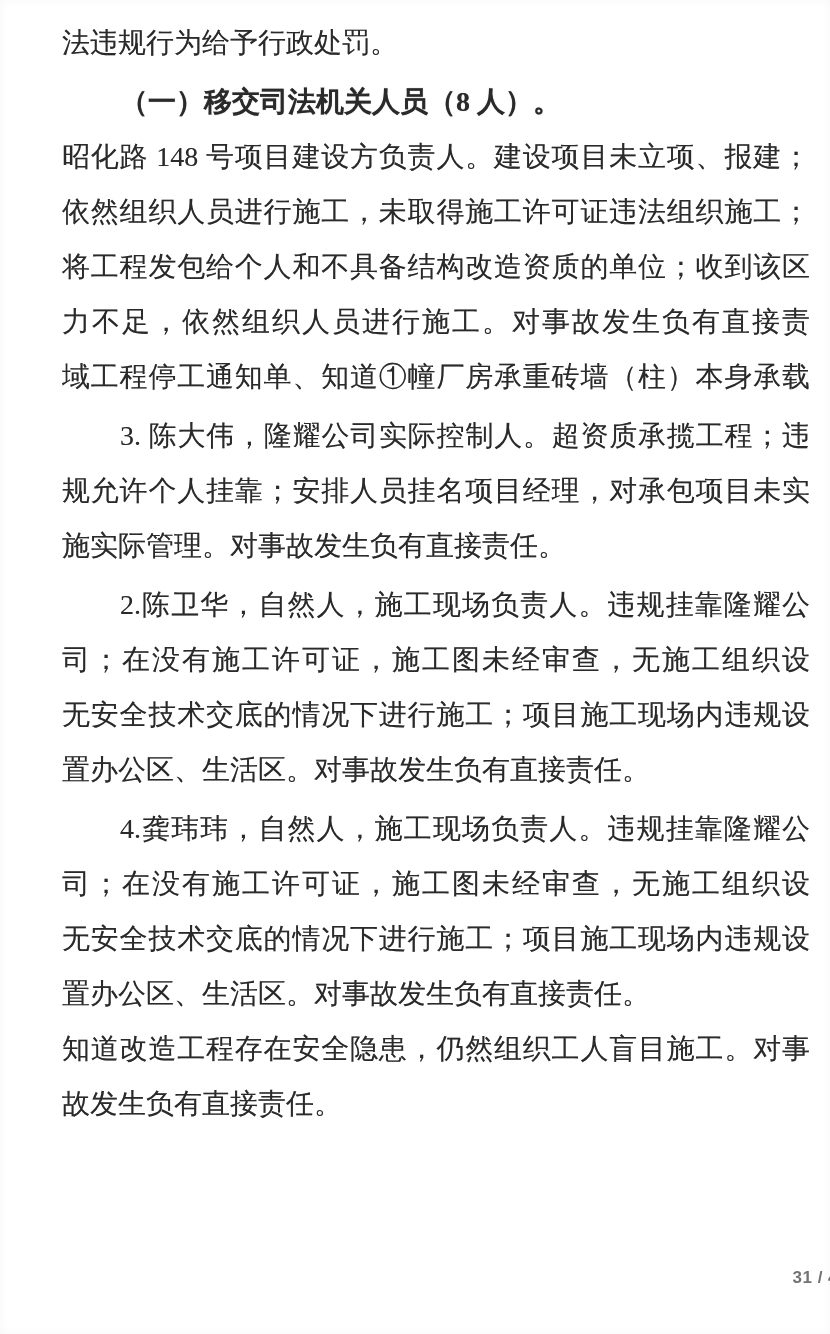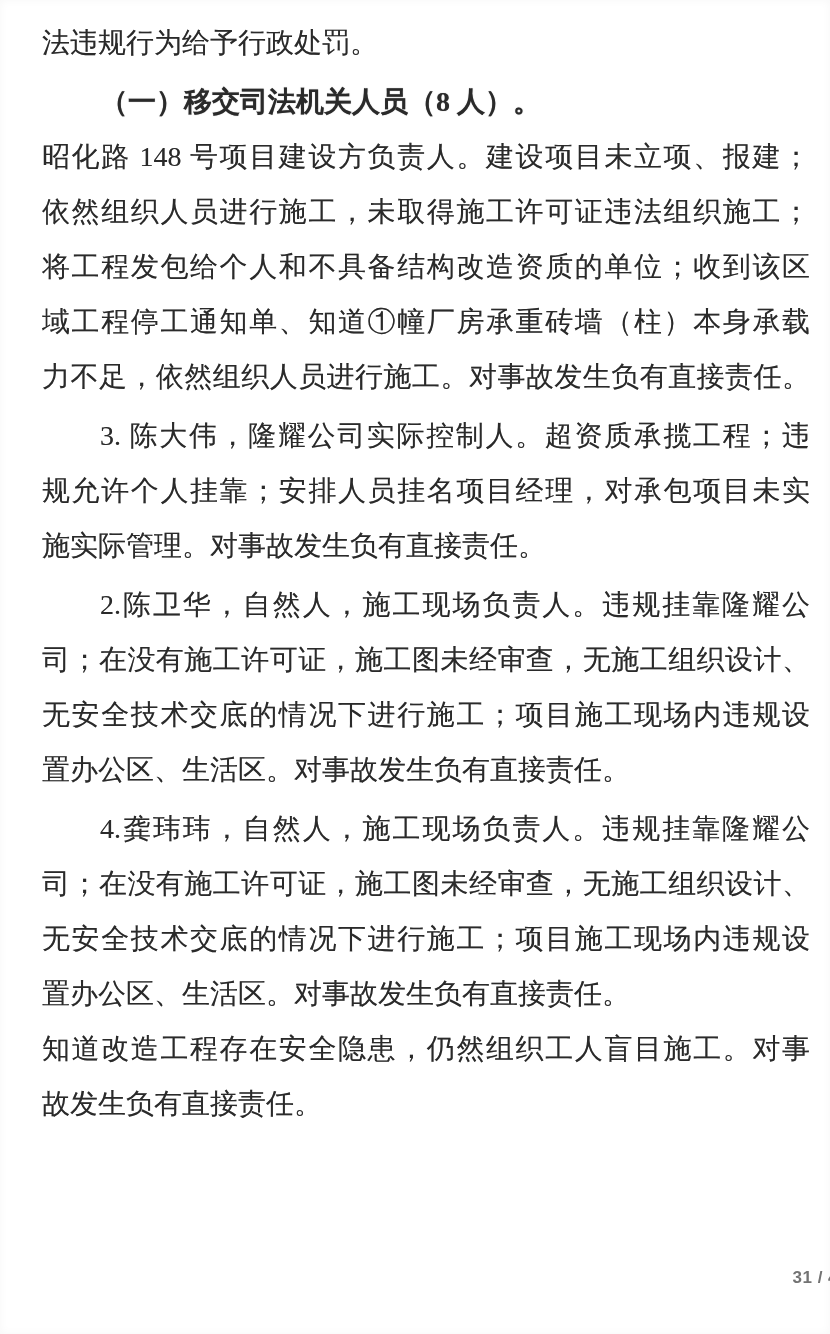--- a/index.html
+++ b/index.html
@@ -26,20 +26,21 @@
     font-size: 28px;
     line-height: 55px;
     height: 55px;
     color: #2a2a2a;
     text-align: justify;
     text-justify: inter-character;
     text-align-last: left;
     overflow: hidden;
     white-space: normal;
     text-shadow: 0 0 0.6px rgba(70,70,70,0.45);
+    margin-left: 20px;
   }
   .text-line.fill {
     text-align-last: justify;
   }
   .text-line.indent {
     text-indent: 58px;
   }
   .text-line.bold {
     font-weight: 700;
     font-size: 28px;
@@ -64,22 +65,22 @@
 </head>
 <body>
 
 <div class="page">
   <div class="text-block" id="text-block">
       <div class="text-line">法违规行为给予行政处罚。</div>
       <div class="text-line indent bold para-start">（一）移交司法机关人员（8 人）。</div>
       <div class="text-line fill">昭化路 148 号项目建设方负责人。建设项目未立项、报建；</div>
       <div class="text-line fill">依然组织人员进行施工，未取得施工许可证违法组织施工；</div>
       <div class="text-line fill">将工程发包给个人和不具备结构改造资质的单位；收到该区</div>
+      <div class="text-line fill">力不足，依然组织人员进行施工。对事故发生负有直接责任。</div>
       <div class="text-line fill">域工程停工通知单、知道①幢厂房承重砖墙（柱）本身承载</div>
-      <div class="text-line fill">力不足，依然组织人员进行施工。对事故发生负有直接责任。</div>
       <div class="text-line fill indent para-start">3. 陈大伟，隆耀公司实际控制人。超资质承揽工程；违</div>
       <div class="text-line fill">规允许个人挂靠；安排人员挂名项目经理，对承包项目未实</div>
       <div class="text-line">施实际管理。对事故发生负有直接责任。</div>
       <div class="text-line fill indent para-start">2.陈卫华，自然人，施工现场负责人。违规挂靠隆耀公</div>
       <div class="text-line fill">司；在没有施工许可证，施工图未经审查，无施工组织设计、</div>
       <div class="text-line fill">无安全技术交底的情况下进行施工；项目施工现场内违规设</div>
       <div class="text-line">置办公区、生活区。对事故发生负有直接责任。</div>
       <div class="text-line fill indent para-start">4.龚玮玮，自然人，施工现场负责人。违规挂靠隆耀公</div>
       <div class="text-line fill">司；在没有施工许可证，施工图未经审查，无施工组织设计、</div>
       <div class="text-line fill">无安全技术交底的情况下进行施工；项目施工现场内违规设</div>

